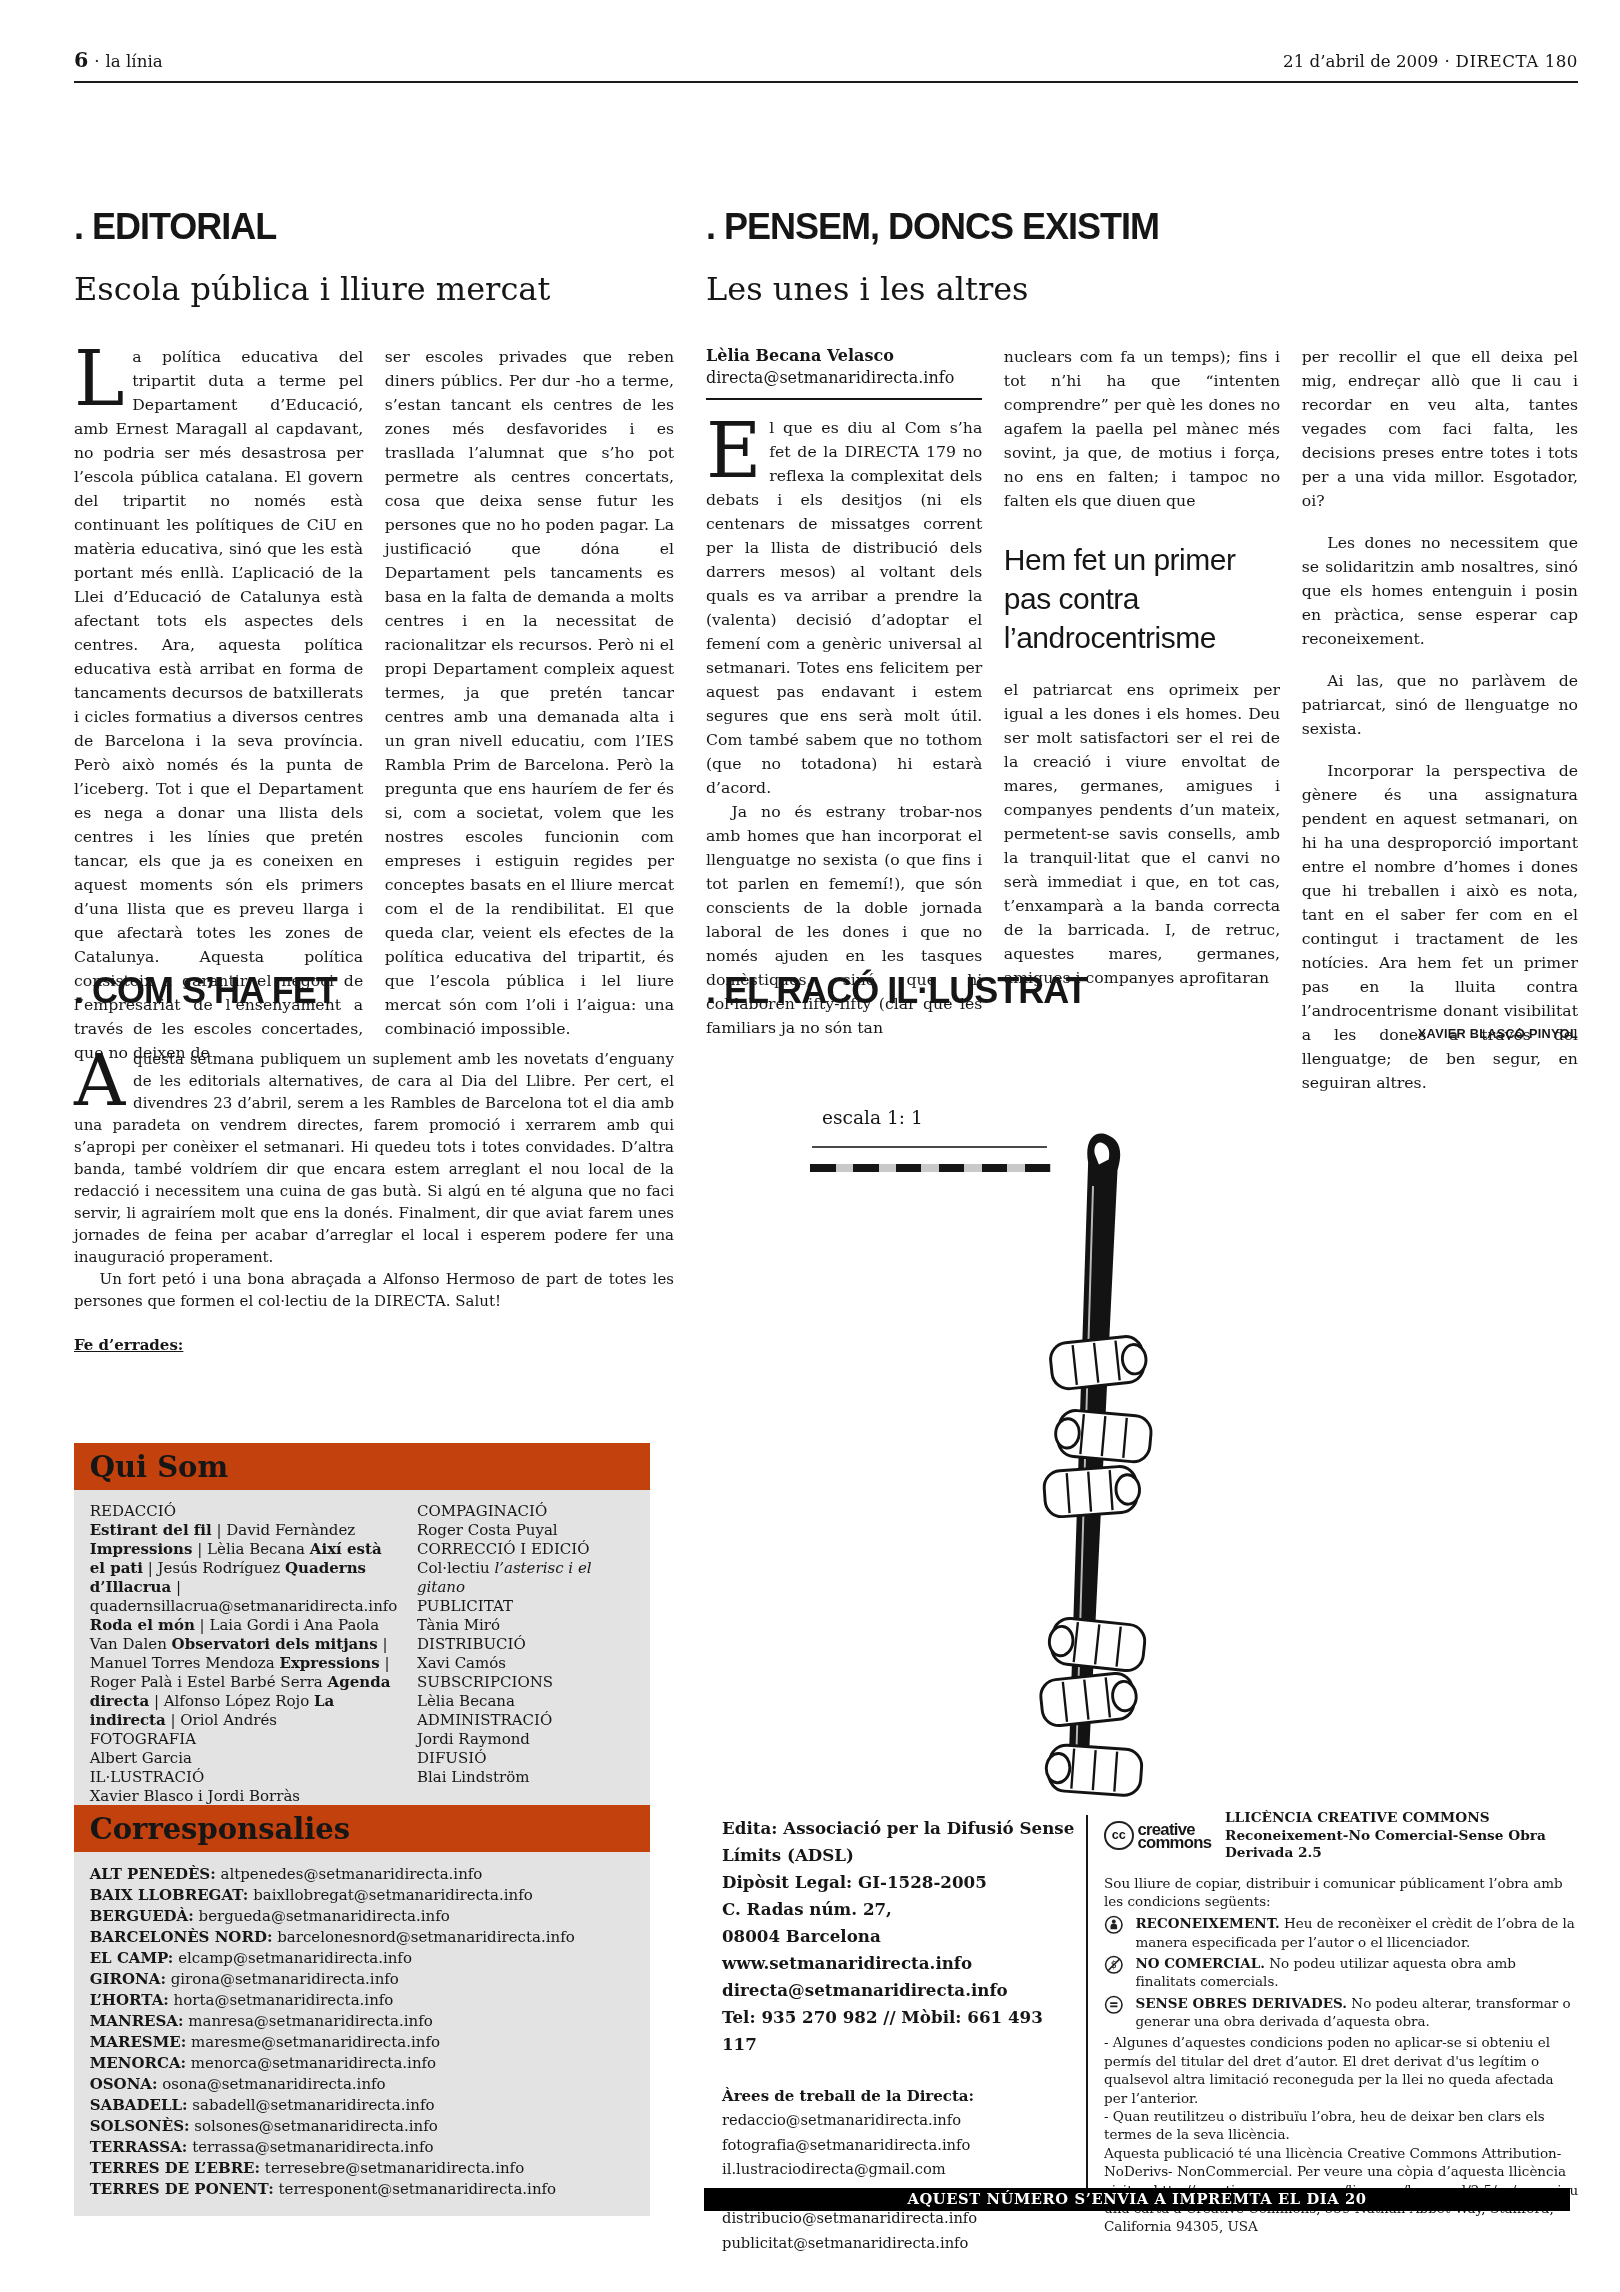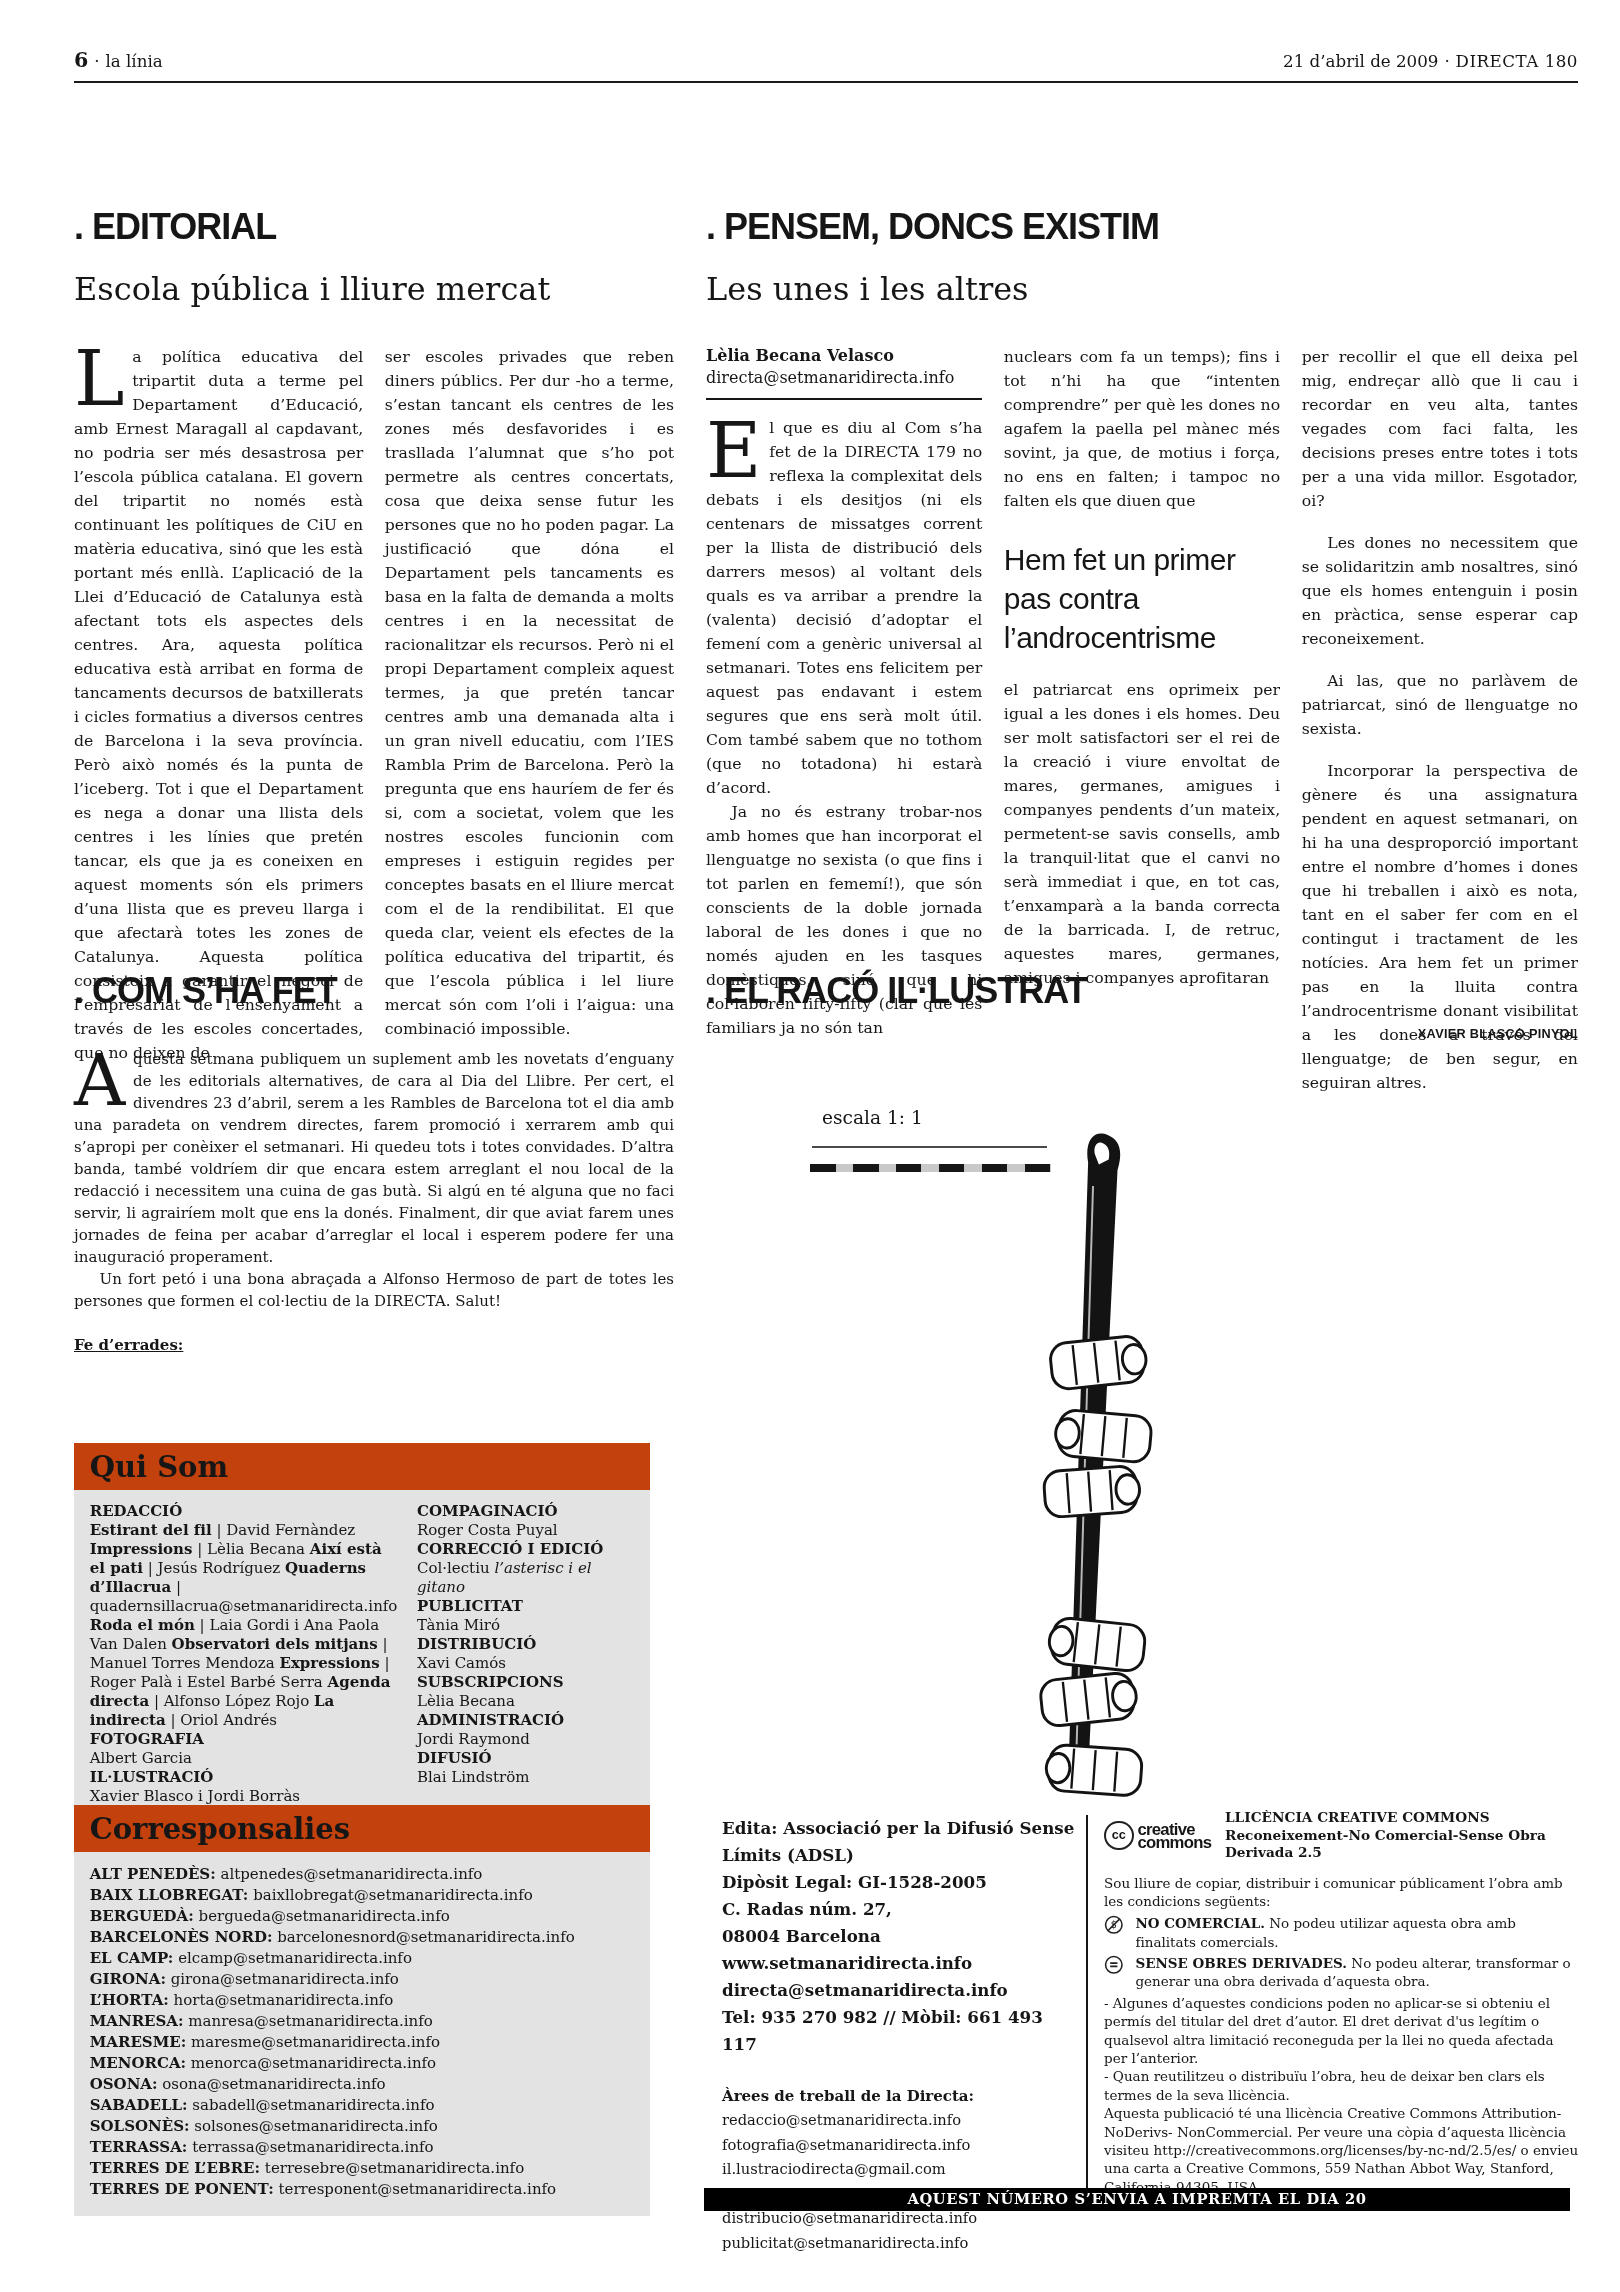--- a/index.html
+++ b/index.html
@@ -54,21 +54,21 @@
               background:repeating-linear-gradient(90deg,#161616 0 25.5px,#c9c9c9 25.5px 43px);}
   .hands-svg{position:absolute;left:294px;top:155px;}
 
   
   .boxtitle{background:#c2410c;font-weight:700;font-size:29px;line-height:33px;
             padding:7.8px 15.7px 5.9px 15.7px;}
   .boxbody{background:#e3e3e3;}
   .qs-content{display:flex;gap:19.6px;padding:12.7px 15.7px 15.7px 15.7px;
               font-size:15px;line-height:19px;}
   .qs-col{flex:1;}
-  .qs-h{font-weight:700;}
+  .qs-h{font-weight:400;}
   .qs-role{font-weight:700;}
   .qs-name i{font-style:italic;}
   .corr-content{padding:12.7px 15.7px 15.7px 15.7px;font-size:15px;line-height:21px;}
   .corr-item b{font-weight:700;}
 
   
   .edita-line{font-weight:700;font-size:16.7px;line-height:27px;}
   .arees-title{font-weight:700;font-size:15px;line-height:24.5px;margin-top:25.5px;}
   .arees-item{font-size:14.7px;line-height:24.5px;}
 
@@ -339,20 +339,30 @@
       </span>
       <span class="cc-head">
         <div>LLICÈNCIA CREATIVE COMMONS</div>
         <div>Reconeixement-No Comercial-Sense Obra Derivada 2.5</div>
       </span>
     </div>
     <p class="cc-intro">Sou lliure de copiar, distribuir i comunicar públicament l’obra amb les condicions següents:</p>
 
     <div class="cc-cond">
       <span class="cc-ic">
+        <svg width="19.6" height="19.6" viewBox="0 0 20 20">
+            <circle cx="10" cy="10" r="8.4" fill="none" stroke="#222" stroke-width="1.6"></circle>
+            <circle cx="10" cy="6.6" r="2" fill="#222"></circle>
+            <path d="M6.6 14.6 V12 a3.4 3.4 0 0 1 6.8 0 v2.6 Z" fill="#222"></path>
+          </svg>
+      </span>
+      <span><b>RECONEIXEMENT.</b><span> Heu de reconèixer el crèdit de l’obra de la manera especificada per l’autor o el llicenciador.</span></span>
+    </div>
+    <div class="cc-cond">
+      <span class="cc-ic">
         <svg width="19.6" height="19.6" viewBox="0 0 20 20" style="font-size:13.8px">
             <circle cx="10" cy="10" r="8.4" fill="none" stroke="#222" stroke-width="1.6"></circle>
             <text x="10" y="13.6" font-size="10" font-family="DejaVu Sans, sans-serif" text-anchor="middle" fill="#222">$</text>
             <path d="M4.2 15.8 L15.8 4.2" stroke="#222" stroke-width="1.6"></path>
           </svg>
       </span>
       <span><b>NO COMERCIAL.</b><span> No podeu utilizar aquesta obra amb finalitats comercials.</span></span>
     </div>
     <div class="cc-cond">
       <span class="cc-ic">

